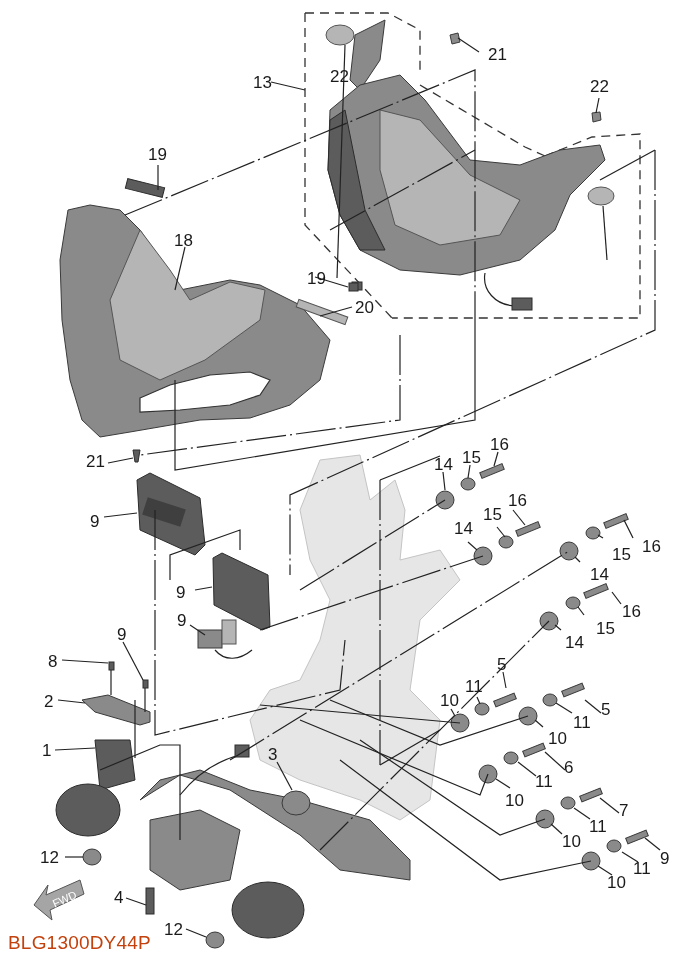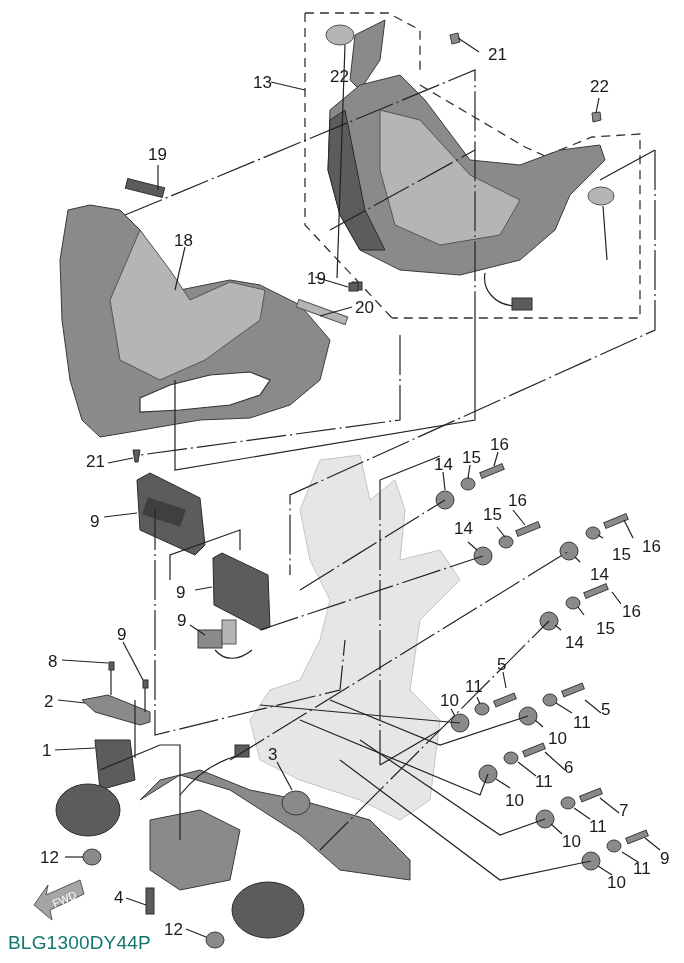--- a/index.html
+++ b/index.html
@@ -1,19 +1,19 @@
 <!DOCTYPE html>
 <html><head>
 <meta charset="utf-8">
 <style>
   html,body{margin:0;padding:0;background:#fff;}
   #canvas{position:relative;width:684px;height:963px;overflow:hidden;background:#ffffff;font-family:"Liberation Sans",sans-serif;}
   svg{position:absolute;left:0;top:0;}
   .lbl{font-family:"Liberation Sans",sans-serif;font-size:17px;fill:#1a1a1a;}
-  .code{position:absolute;left:8px;top:932px;font-size:19px;color:#0f766e;letter-spacing:0.2px;}
+  .code{position:absolute;left:8px;top:932px;font-size:19px;color:#c2410c;letter-spacing:0.2px;}
   .ld{stroke:#222;stroke-width:1.2;fill:none;}
   .dash{stroke:#333;stroke-width:1.3;fill:none;stroke-dasharray:9 6;}
   .dashdot{stroke:#222;stroke-width:1.2;fill:none;stroke-dasharray:40 4 2 4;}
   .part{fill:#8a8a8a;stroke:#3a3a3a;stroke-width:1;}
   .dark{fill:#5c5c5c;stroke:#2c2c2c;stroke-width:1;}
   .light{fill:#b5b5b5;stroke:#555;stroke-width:1;}
   .ghost{fill:#e6e6e6;stroke:#c4c4c4;stroke-width:1;}
 </style>
 </head>
 <body>

